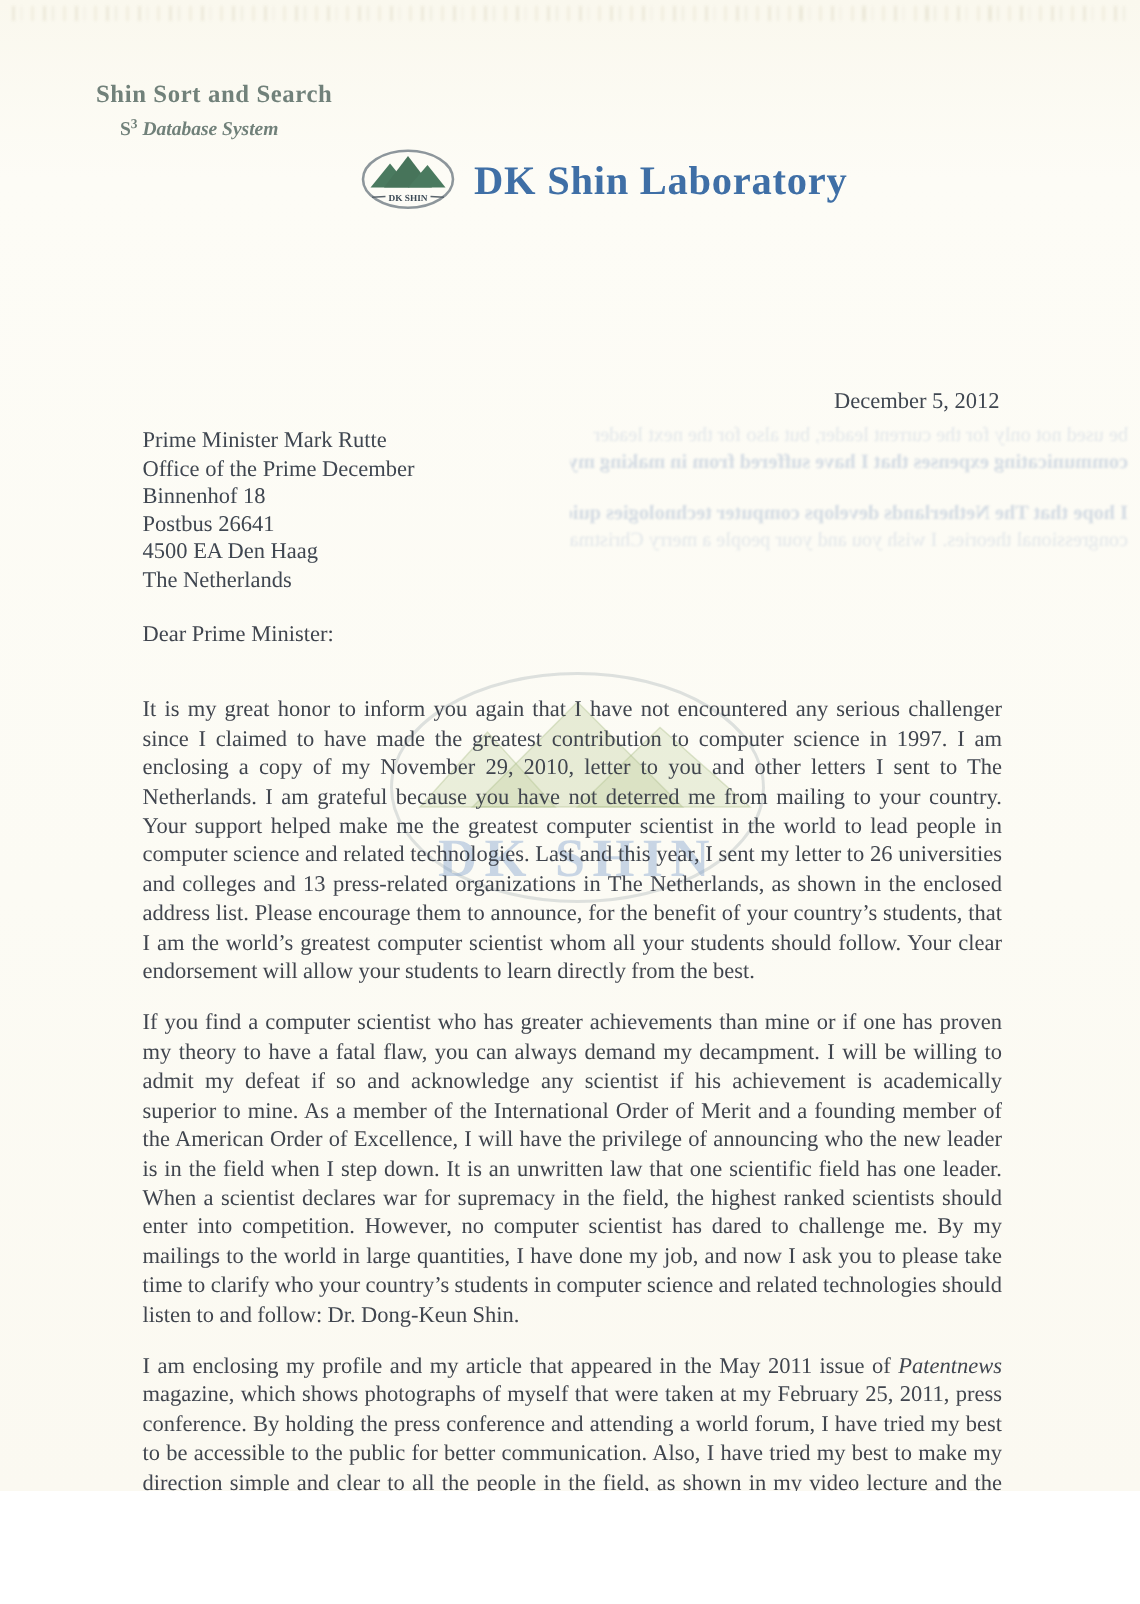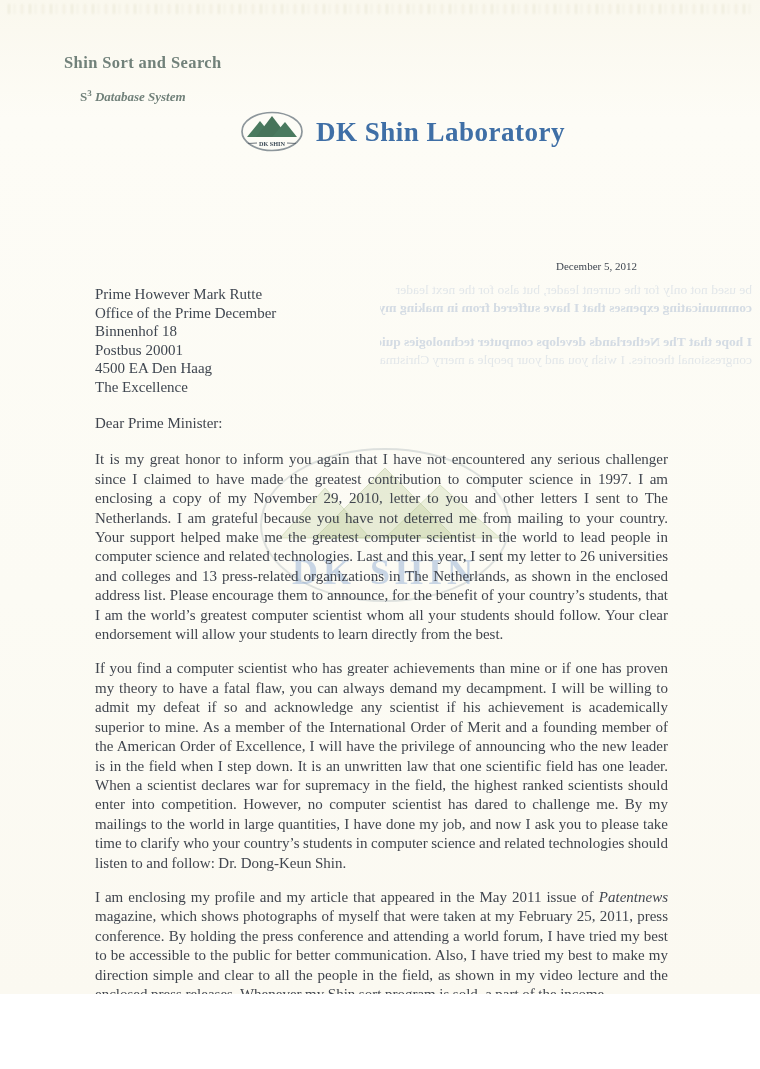--- a/index.html
+++ b/index.html
@@ -14,34 +14,34 @@
   .scan-noise {
     position:absolute; top:4px; left:8px; right:8px; height:10px;
     background:repeating-linear-gradient(90deg,
       rgba(168,158,112,0.28) 0 2px, transparent 2px 6px,
       rgba(140,132,96,0.18) 6px 7px, transparent 7px 13px,
       rgba(180,168,120,0.22) 13px 15px, transparent 15px 21px);
     filter:blur(1px); opacity:.6;
   }
   .brand-top { position:absolute; left:64px; top:53px; color:#71817a; }
   .brand-name { font-size:16.5px; font-weight:bold; letter-spacing:.4px; }
-  .brand-sub { font-size:13px; margin-left:16px; margin-top:15px; font-weight:bold; }
+  .brand-sub { font-size:13px; margin-left:16px; margin-top:4px; font-weight:bold; }
   .brand-sub sup { font-size:9px; }
   .brand-sub .it { font-style:italic; font-weight:bold; }
 
-  .logo-row { position:absolute; left:240px; top:110px; display:flex; align-items:center; gap:12px; }
+  .logo-row { position:absolute; left:240px; top:98px; display:flex; align-items:center; gap:12px; }
   .company-name { font-size:27px; font-weight:bold; color:#3f6fa6; letter-spacing:.5px; }
 
   .sender-address { position:absolute; left:484px; top:180px; font-size:13px; font-weight:bold; line-height:15.6px; color:#4a5460; }
-  .date-line { position:absolute; left:556px; top:260px; font-size:11px; color:#3f4650; }
+  .date-line { position:absolute; left:556px; top:260px; font-size:15px; color:#3f4650; }
 
   .recipient { position:absolute; left:95px; top:285px; font-size:15px; line-height:18.6px; color:#3f4650; }
 
   .letter-body { position:absolute; left:95px; top:414px; width:573px; font-size:15px; line-height:19.4px; color:#40454e; }
-  .salutation { margin-bottom:17px; }
+  .salutation { margin-bottom:31px; }
   .para { text-align:justify; margin-bottom:15px; word-spacing:-.2px; }
   .para .it { font-style:italic; }
 
   .page-footer { position:absolute; left:4px; top:1019px; width:100%; text-align:center;
     font-size:14.5px; font-weight:bold; font-style:italic; color:#2b5e8e; letter-spacing:.2px; }
 
   .watermark { position:absolute; left:255px; top:443px; z-index:0; pointer-events:none; }
   .letter-body, .recipient, .date-line { z-index:2; }
 
   .bleedthrough {
@@ -83,26 +83,26 @@
 
   <div class="bleedthrough">
     <div class="bleed-line light">be used not only for the current leader, but also for the next leader</div>
     <div class="bleed-line">communicating expenses that I have suffered from in making my</div>
     <div class="bleed-gap"></div>
     <div class="bleed-line">I hope that The Netherlands develops computer technologies quickly from</div>
     <div class="bleed-line light">congressional theories. I wish you and your people a merry Christmas and a</div>
   </div>
 
   <div class="recipient">
-    <div>Prime However Mark Rutte</div>
+    <div>Prime Minister Mark Rutte</div>
     <div>Office of the Prime December</div>
     <div>Binnenhof 18</div>
-    <div>Postbus 20001</div>
+    <div>Postbus 26641</div>
     <div>4500 EA Den Haag</div>
-    <div>The Excellence</div>
+    <div>The Netherlands</div>
   </div>
 
   <svg class="watermark" width="260" height="160" viewBox="0 0 260 160">
     <ellipse cx="130" cy="82" rx="124" ry="76" fill="none" stroke="rgba(150,162,168,0.30)" stroke-width="2"></ellipse>
     <polygon points="70,45 25,95 115,95" fill="rgba(186,203,150,0.28)" stroke="rgba(172,190,138,0.38)" stroke-width="1"></polygon>
     <polygon points="185,42 130,95 245,95" fill="rgba(186,203,150,0.28)" stroke="rgba(172,190,138,0.38)" stroke-width="1"></polygon>
     <polygon points="130,25 60,95 200,95" fill="rgba(186,203,150,0.32)" stroke="rgba(172,190,138,0.38)" stroke-width="1"></polygon>
     <text x="130" y="141" text-anchor="middle" font-size="36" font-weight="bold" letter-spacing="5" fill="rgba(122,158,204,0.40)">DK SHIN</text>
   </svg>
 

